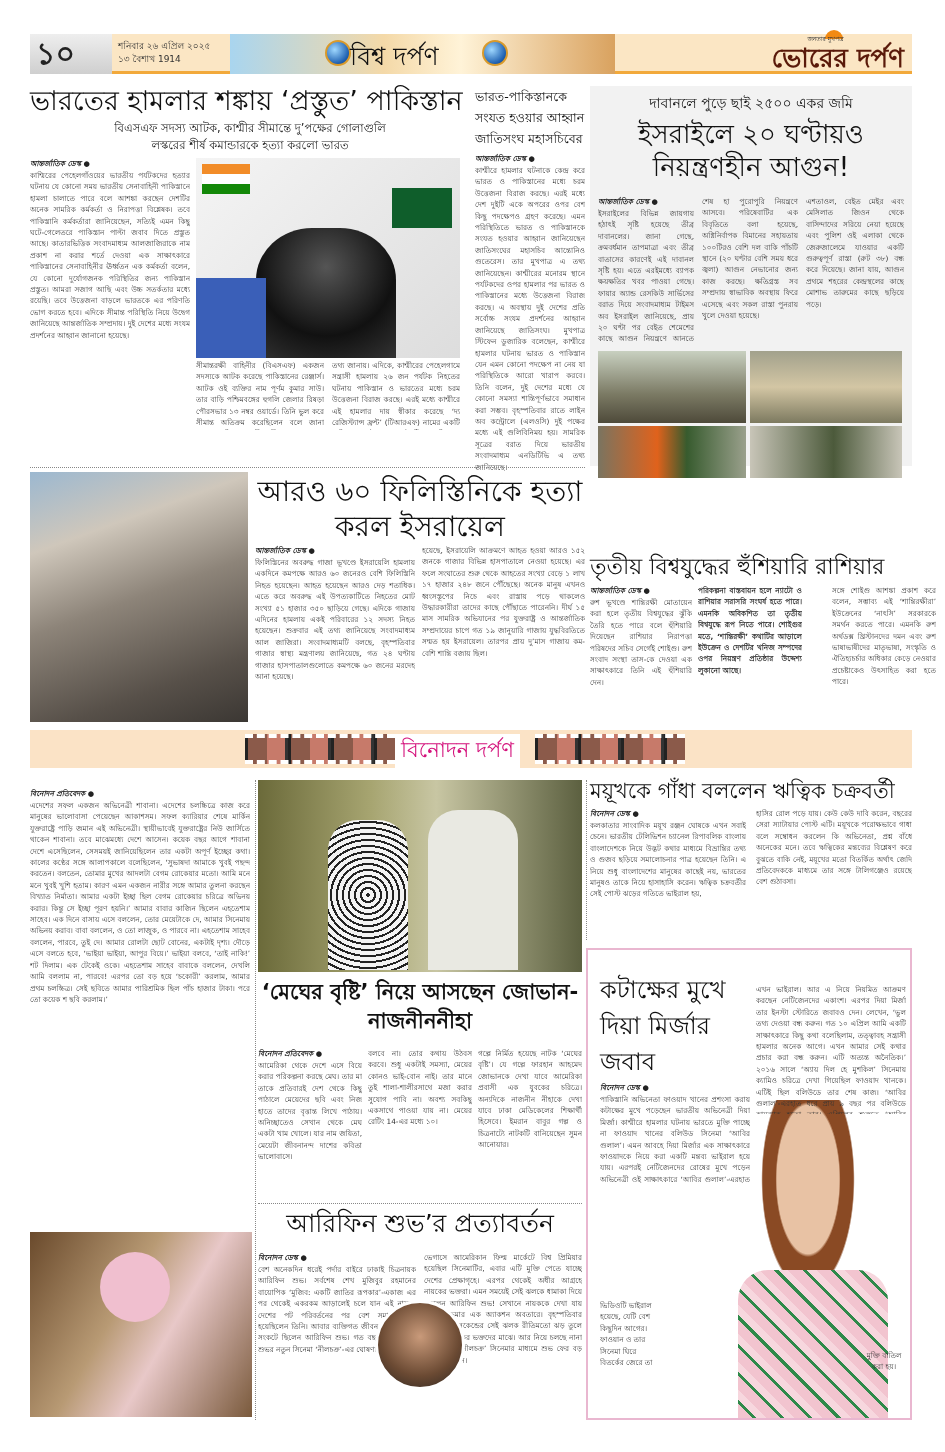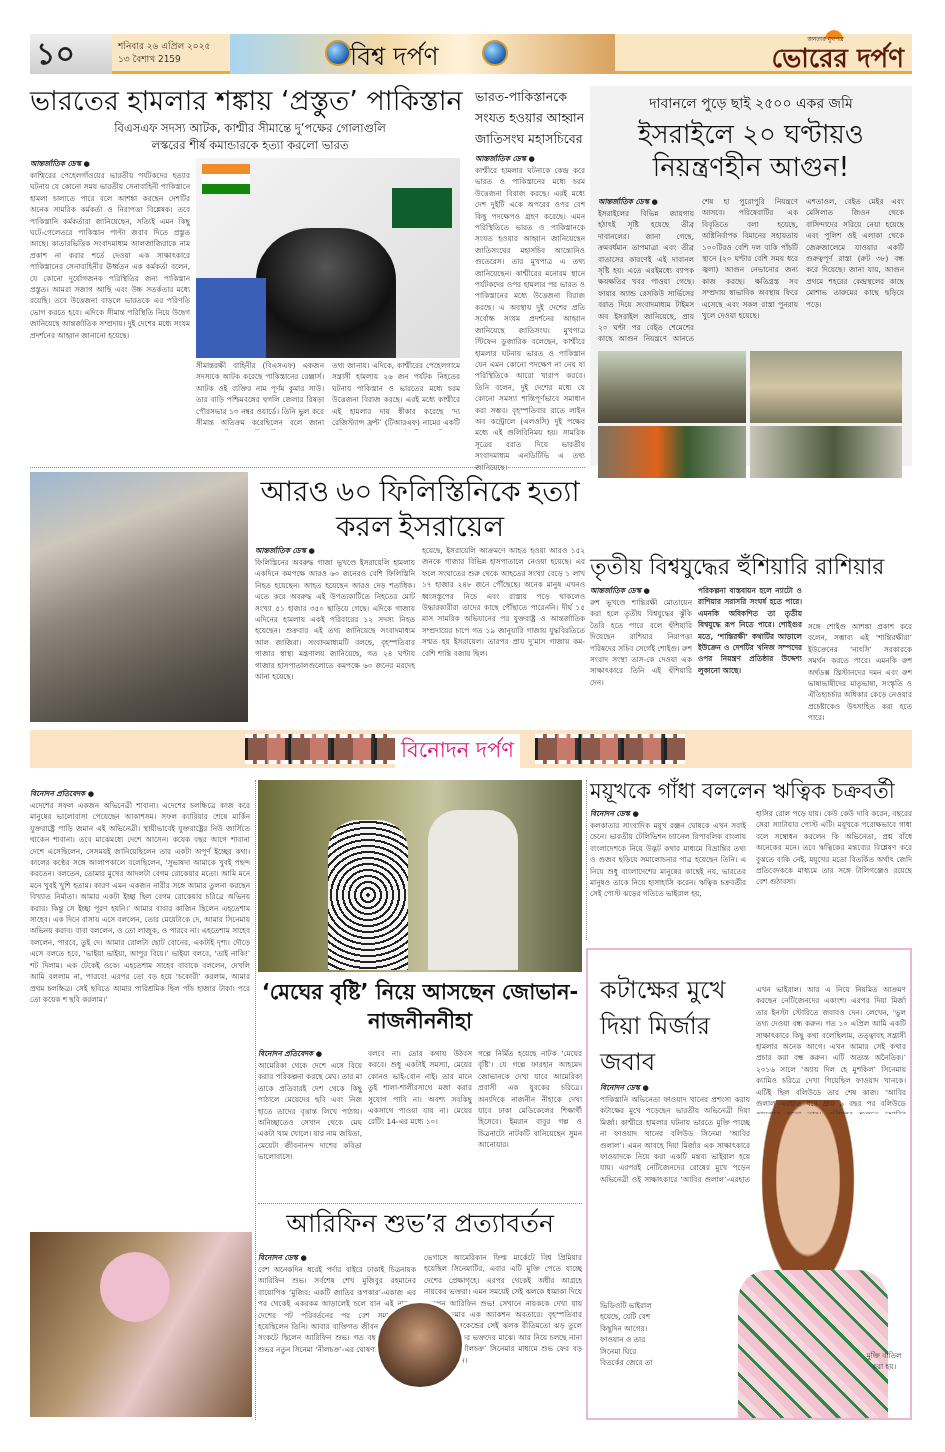--- a/index.html
+++ b/index.html
@@ -26,21 +26,21 @@
   .ent-title { left: 365px; top: 4px; font-size: 21px; color: #d4127c; background: #fff; padding: 0 6px; }
   .pink-frame { border: 2px solid #e9b7d0; }
 </style>
 </head>
 <body>
 
 <div class="abs masthead">
   <div class="abs pageno">১০</div>
   <div class="abs datebox" style="left:88px;">
     <div>শনিবার ২৬ এপ্রিল ২০২৫</div>
-    <div>১৩ বৈশাখ 2159</div>
+    <div>১৩ বৈশাখ 1914</div>
   </div>
   <div class="abs banner">
     <div class="abs globe" style="left:95px;"></div>
     <div class="abs sec-title">বিশ্ব দর্পণ</div>
     <div class="abs globe" style="left:252px;"></div>
   </div>
   <div class="abs logo">
     <span class="sun"></span>
     <small>জনতার মুখপত্র</small>
     <span>ভোরের দর্পণ</span>
@@ -87,37 +87,37 @@
   <div class="abs photo" style="left:8px;top:265px;width:148px;height:72px;background:linear-gradient(#c8d0c0,#7b7a64 60%,#4e4a3a);"></div>
   <div class="abs photo" style="left:160px;top:265px;width:152px;height:72px;background:linear-gradient(#a2a18c,#d3c6a4 50%,#7d7a60);"></div>
   <div class="abs photo" style="left:8px;top:340px;width:148px;height:52px;background:linear-gradient(90deg,#7a7460,#e0621c 40%,#375b2e 60%,#9aa08c);"></div>
   <div class="abs photo" style="left:160px;top:340px;width:152px;height:52px;background:linear-gradient(90deg,#c8c5b8,#4c5a3b 55%,#c8c5b8);"></div>
 </div>
 
 <div class="abs dotted-h" style="left:30px;top:467px;width:555px;"></div>
 
 <div class="abs photo" style="left:30px;top:472px;width:218px;height:250px;background:linear-gradient(160deg,#9cb8d0 0%,#cfc7bb 25%,#8d8479 50%,#575049 80%,#3b3733);"></div>
 <div class="abs" style="left:255px;top:474px;width:330px;">
-  <h1 style="font-size:28px;line-height:35px;text-align:center;font-family:Liberation Serif, serif;">আরও ৬০ ফিলিস্তিনিকে হত্যা করল ইসরায়েল</h1>
+  <h1 style="font-size:28px;line-height:35px;text-align:center;">আরও ৬০ ফিলিস্তিনিকে হত্যা করল ইসরায়েল</h1>
 </div>
 <div class="abs" style="left:255px;top:545px;width:160px;">
   <div class="desk">আন্তর্জাতিক ডেস্ক ●</div>
   <div class="body-text" style="height:170px;">ফিলিস্তিনের অবরুদ্ধ গাজা ভূখণ্ডে ইসরায়েলি হামলায় একদিনে কমপক্ষে আরও ৬০ জনেরও বেশি ফিলিস্তিনি নিহত হয়েছেন। আহত হয়েছেন আরও দেড় শতাধিক। এতে করে অবরুদ্ধ এই উপত্যকাটিতে নিহতের মোট সংখ্যা ৫১ হাজার ৩৫০ ছাড়িয়ে গেছে। এদিকে গাজায় এদিনের হামলায় একই পরিবারের ১২ সদস্য নিহত হয়েছেন। শুক্রবার এই তথ্য জানিয়েছে সংবাদমাধ্যম আল জাজিরা। সংবাদমাধ্যমটি বলছে, বৃহস্পতিবার গাজার স্বাস্থ্য মন্ত্রণালয় জানিয়েছে, গত ২৪ ঘণ্টায় গাজার হাসপাতালগুলোতে কমপক্ষে ৬০ জনের মরদেহ আনা হয়েছে।</div>
 </div>
 <div class="body-text abs" style="left:422px;top:545px;width:163px;height:180px;">হয়েছে, ইসরায়েলি আক্রমণে আহত হওয়া আরও ১৫২ জনকে গাজার বিভিন্ন হাসপাতালে নেওয়া হয়েছে। এর ফলে সংঘাতের শুরু থেকে আহতের সংখ্যা বেড়ে ১ লাখ ১৭ হাজার ২৪৮ জনে পৌঁছেছে। অনেক মানুষ এখনও ধ্বংসস্তূপের নিচে এবং রাস্তায় পড়ে থাকলেও উদ্ধারকারীরা তাদের কাছে পৌঁছাতে পারেননি। দীর্ঘ ১৫ মাস সামরিক অভিযানের পর যুক্তরাষ্ট্র ও আন্তর্জাতিক সম্প্রদায়ের চাপে গত ১৯ জানুয়ারি গাজায় যুদ্ধবিরতিতে সম্মত হয় ইসরায়েল। তারপর প্রায় দু’মাস গাজায় কম-বেশি শান্তি বজায় ছিল।</div>
 
 <div class="abs" style="left:590px;top:555px;width:322px;">
   <h1 style="font-size:22px;white-space:nowrap;">তৃতীয় বিশ্বযুদ্ধের হুঁশিয়ারি রাশিয়ার</h1>
 </div>
 <div class="abs" style="left:590px;top:585px;width:102px;">
   <div class="desk">আন্তর্জাতিক ডেস্ক ●</div>
   <div class="body-text" style="height:128px;">রুশ ভূখণ্ডে শান্তিরক্ষী মোতায়েন করা হলে তৃতীয় বিশ্বযুদ্ধের ঝুঁকি তৈরি হতে পারে বলে হুঁশিয়ারি দিয়েছেন রাশিয়ার নিরাপত্তা পরিষদের সচিব সের্গেই শোইগু। রুশ সংবাদ সংস্থা তাস-কে দেওয়া এক সাক্ষাৎকারে তিনি এই হুঁশিয়ারি দেন।</div>
 </div>
 <div class="body-text abs" style="left:698px;top:585px;width:104px;height:140px;font-weight:bold;">পরিকল্পনা বাস্তবায়ন হলে ন্যাটো ও রাশিয়ার সরাসরি সংঘর্ষ হতে পারে। এমনকি অবিকশিত তা তৃতীয় বিশ্বযুদ্ধে রূপ নিতে পারে। শোইগুর মতে, ‘শান্তিরক্ষী’ কথাটির আড়ালে ইউক্রেন ও দেশটির খনিজ সম্পদের ওপর নিয়ন্ত্রণ প্রতিষ্ঠার উদ্দেশ্য লুকানো আছে।</div>
-<div class="body-text abs" style="left:808px;top:585px;width:104px;height:140px;margin-top:36px;">সঙ্গে শোইগু আশঙ্কা প্রকাশ করে বলেন, সম্ভাব্য এই ‘শান্তিরক্ষীরা’ ইউক্রেনের ‘নাৎসি’ সরকারকে সমর্থন করতে পারে। এমনকি রুশ অর্থডক্স খ্রিস্টানদের দমন এবং রুশ ভাষাভাষীদের মাতৃভাষা, সংস্কৃতি ও ঐতিহ্যচর্চার অধিকার কেড়ে নেওয়ার প্রচেষ্টাকেও উৎসাহিত করা হতে পারে।</div>
+<div class="body-text abs" style="left:832px;top:585px;width:104px;height:140px;">সঙ্গে শোইগু আশঙ্কা প্রকাশ করে বলেন, সম্ভাব্য এই ‘শান্তিরক্ষীরা’ ইউক্রেনের ‘নাৎসি’ সরকারকে সমর্থন করতে পারে। এমনকি রুশ অর্থডক্স খ্রিস্টানদের দমন এবং রুশ ভাষাভাষীদের মাতৃভাষা, সংস্কৃতি ও ঐতিহ্যচর্চার অধিকার কেড়ে নেওয়ার প্রচেষ্টাকেও উৎসাহিত করা হতে পারে।</div>
 
 <div class="abs ent-banner">
   <div class="abs film" style="left:215px;width:150px;"></div>
   <div class="abs ent-title">বিনোদন দর্পণ</div>
   <div class="abs film" style="left:505px;width:150px;"></div>
 </div>
 
 <div class="abs" style="left:30px;top:780px;width:220px;">
   <div class="desk" style="margin-top:8px;">বিনোদন প্রতিবেদক ●</div>
   <div class="body-text" style="height:370px;">এদেশের সফল একজন অভিনেত্রী শাবানা। এদেশের চলচ্চিত্রে কাজ করে মানুষের ভালোবাসা পেয়েছেন আকাশসম। সফল ক্যারিয়ার শেষে মার্কিন যুক্তরাষ্ট্রে পাড়ি জমান এই অভিনেত্রী। স্থায়ীভাবেই যুক্তরাষ্ট্রের নিউ জার্সিতে থাকেন শাবানা। তবে মাঝেমধ্যে দেশে আসেন। কয়েক বছর আগে শাবানা দেশে এসেছিলেন, সেসময়ই জানিয়েছিলেন তার একটা অপূর্ণ ইচ্ছের কথা। কালের কণ্ঠের সঙ্গে আলাপকালে বলেছিলেন, ‘সুভাষদা আমাকে খুবই পছন্দ করতেন। বলতেন, তোমার মুখের আদলটা বেগম রোকেয়ার মতো। আমি মনে মনে খুবই খুশি হতাম। কারণ এমন একজন নারীর সঙ্গে আমার তুলনা করছেন বিখ্যাত নির্মাতা। আমার একটা ইচ্ছা ছিল বেগম রোকেয়ার চরিত্রে অভিনয় করার। কিন্তু সে ইচ্ছা পূরণ হয়নি।’ আমার বাবার কাজিন ছিলেন এহতেশাম সাহেব। এক দিনে বাসায় এসে বললেন, তোর মেয়েটাকে দে, আমার সিনেমায় অভিনয় করাব। বাবা বললেন, ও তো লাজুক, ও পারবে না। এহতেশাম সাহেব বললেন, পারবে, তুই দে। আমার রোলটা ছোট বোনের, একটাই দৃশ্য। দৌড়ে এসে বলতে হবে, ‘ভাইয়া ভাইয়া, আপুর বিয়ে।’ ভাইয়া বলবে, ‘তাই নাকি!’ শট দিলাম। এক টেকেই ওকে। এহতেশাম সাহেব বাবাকে বললেন, দেখলি আমি বললাম না, পারবে! এরপর তো বড় হয়ে ‘চকোরী’ করলাম, আমার প্রথম চলচ্চিত্র। সেই ছবিতে আমার পারিশ্রমিক ছিল পাঁচ হাজার টাকা। পরে তো কয়েক শ ছবি করলাম।’</div>

